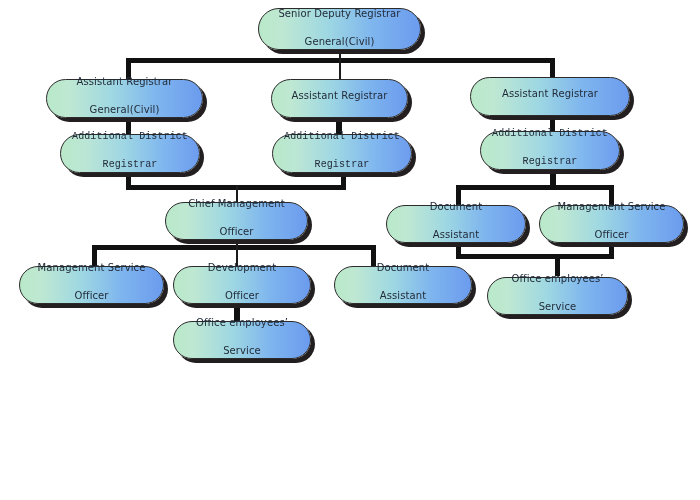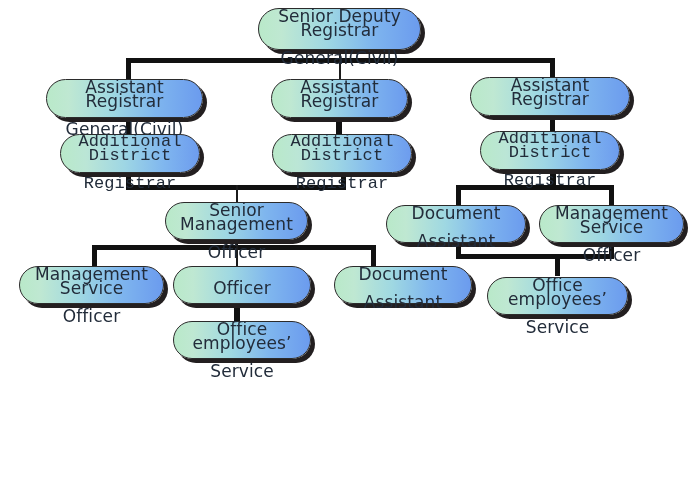--- a/index.html
+++ b/index.html
@@ -27,25 +27,25 @@
   }
   
   .node {
     position: absolute;
     box-sizing: border-box;
     border: 1px solid #2b2b2b;
     border-radius: 999px;
     background: linear-gradient(to right, #b9e9c9 0%, #bfe8d2 14%, #9fd8e2 42%, #7fb6ee 70%, #6b9bee 100%);
     box-shadow: 4px 4px 0 0 #231f20;
     display: flex;
-    align-items: flex-start;
+    align-items: flex-end;
     justify-content: center;
     text-align: center;
     color: #222c3a;
-    font-size: 17px;
+    font-size: 10px;
     line-height: 14px;
     letter-spacing: 0.1px;
     z-index: 5;
     padding: 0 8px;
   }
   .node.rev {
     background: linear-gradient(to right, #b9e9c9 0%, #bbe6d6 18%, #9ed6e4 46%, #80b7ef 74%, #6d9cee 100%);
     font-family: Liberation Mono, monospace;
   }
   .node span {
@@ -115,37 +115,37 @@
 
   <div class="node rev" style="left:272px; top:134px; width:140px; height:39px;">
     <span><span>Additional District</span><br><span>Registrar</span></span>
   </div>
 
   <div class="node rev" style="left:480px; top:131px; width:140px; height:39px;">
     <span><span>Additional District</span><br><span>Registrar</span></span>
   </div>
 
   <div class="node" style="left:165px; top:202px; width:143px; height:38px;">
-    <span><span>Senior Management</span><br><span>Officer</span></span>
+    <span><span>Chief Management</span><br><span>Officer</span></span>
   </div>
 
   <div class="node" style="left:386px; top:205px; width:140px; height:38px;">
     <span><span>Document</span><br><span>Assistant</span></span>
   </div>
 
   <div class="node" style="left:539px; top:205px; width:145px; height:38px;">
     <span><span>Management Service</span><br><span>Officer</span></span>
   </div>
 
   <div class="node" style="left:19px; top:266px; width:145px; height:38px;">
     <span><span>Management Service</span><br><span>Officer</span></span>
   </div>
 
   <div class="node" style="left:173px; top:266px; width:138px; height:38px;">
-    <span><br><span>Officer</span></span>
+    <span><span>Development</span><br><span>Officer</span></span>
   </div>
 
   <div class="node" style="left:334px; top:266px; width:138px; height:38px;">
     <span><span>Document</span><br><span>Assistant</span></span>
   </div>
 
   <div class="node" style="left:487px; top:277px; width:141px; height:38px;">
     <span><span>Office employees’</span><br><span>Service</span></span>
   </div>
 

